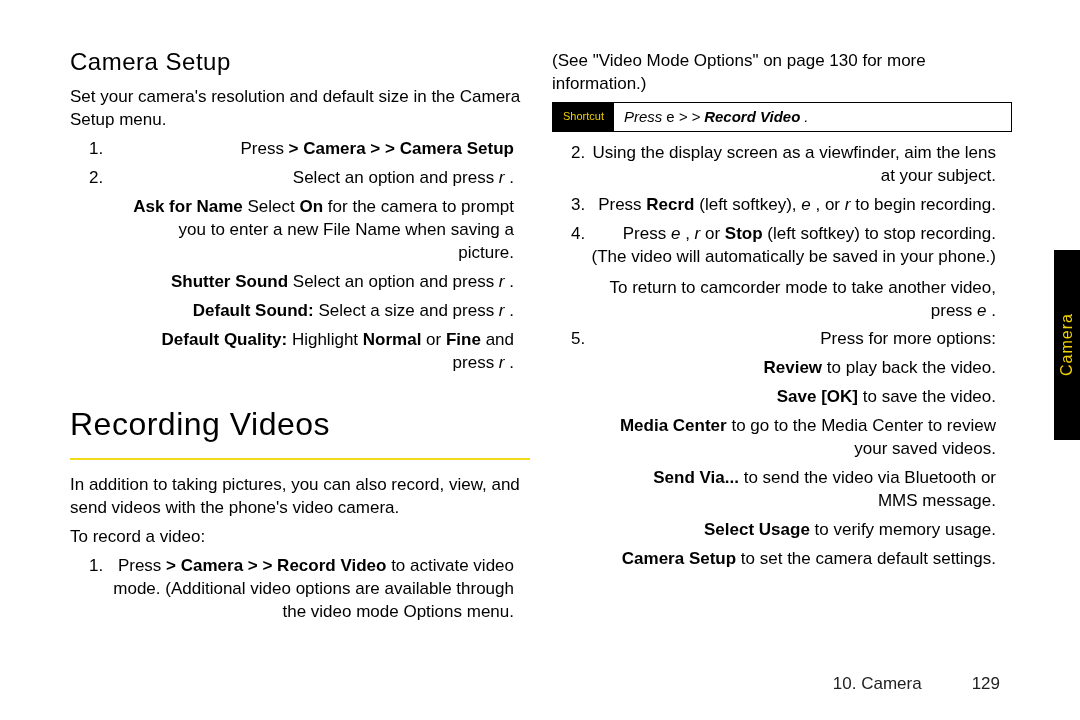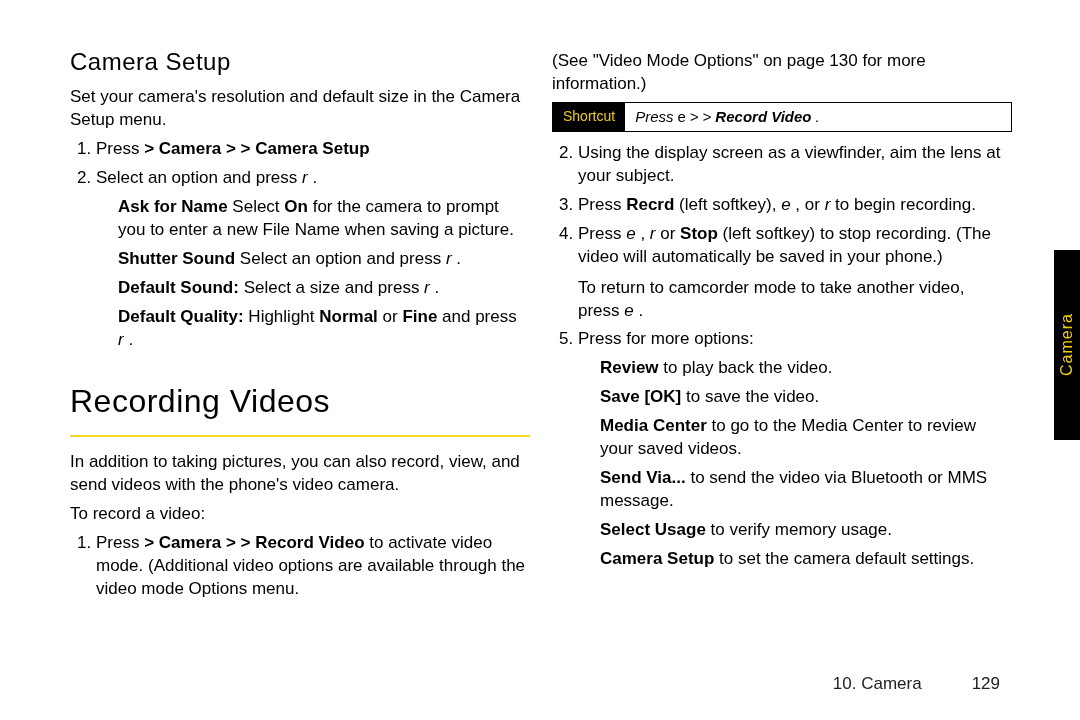--- a/index.html
+++ b/index.html
@@ -45,41 +45,42 @@
     border-top: 2px solid #f1da1c;
     margin: 2px 0 14px 0;
     width: 100%;
   }
   p { margin: 6px 0; }
   ol.steps {
     padding-left: 22px;
     margin: 4px 0;
   }
   ol.steps > li {
-    margin: 6px 4px;
+    margin: 6px 16px;
+    text-align: right;
   }
   .sublist {
     list-style: none;
     padding-left: 22px;
     margin: 4px 0;
   }
   .sublist li { margin: 6px 0; }
   .b { font-weight: 700; }
   .i { font-style: italic; }
   .shortcut-box {
     display: flex;
     align-items: stretch;
     border: 1px solid #000;
     margin: 6px 0 10px 0;
     height: 28px;
   }
   .shortcut-label {
     background: #000;
     color: #f0d000;
-    font-size: 14px;
+    font-size: 11px;
     padding: 4px 10px;
     display: flex;
     align-items: center;
   }
   .shortcut-text {
     padding: 4px 10px;
     font-size: 15px;
     display: flex;
     align-items: center;
     gap: 4px;

